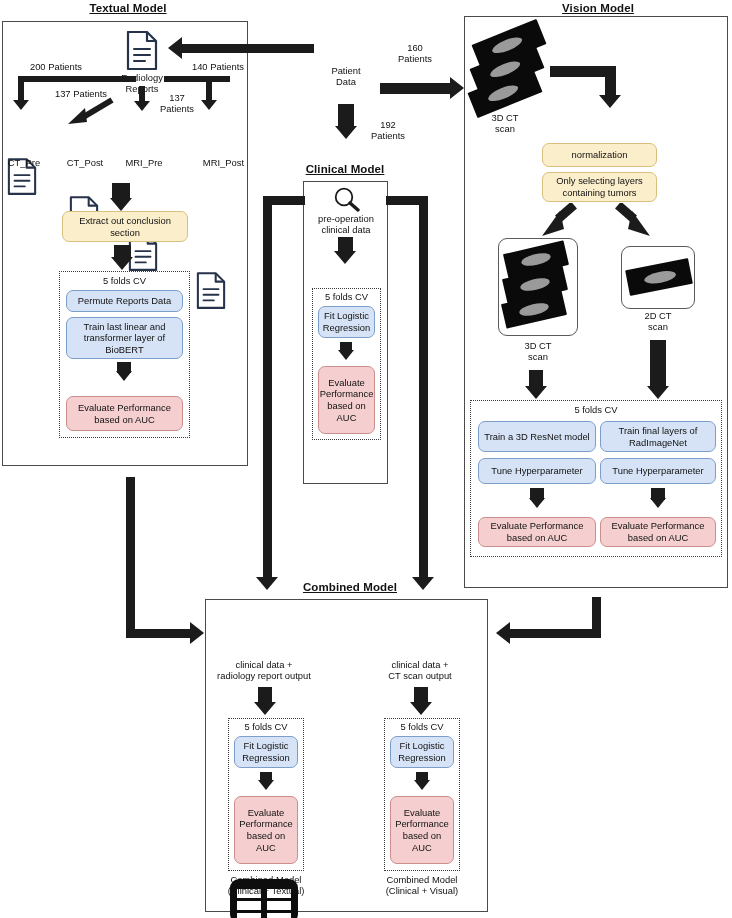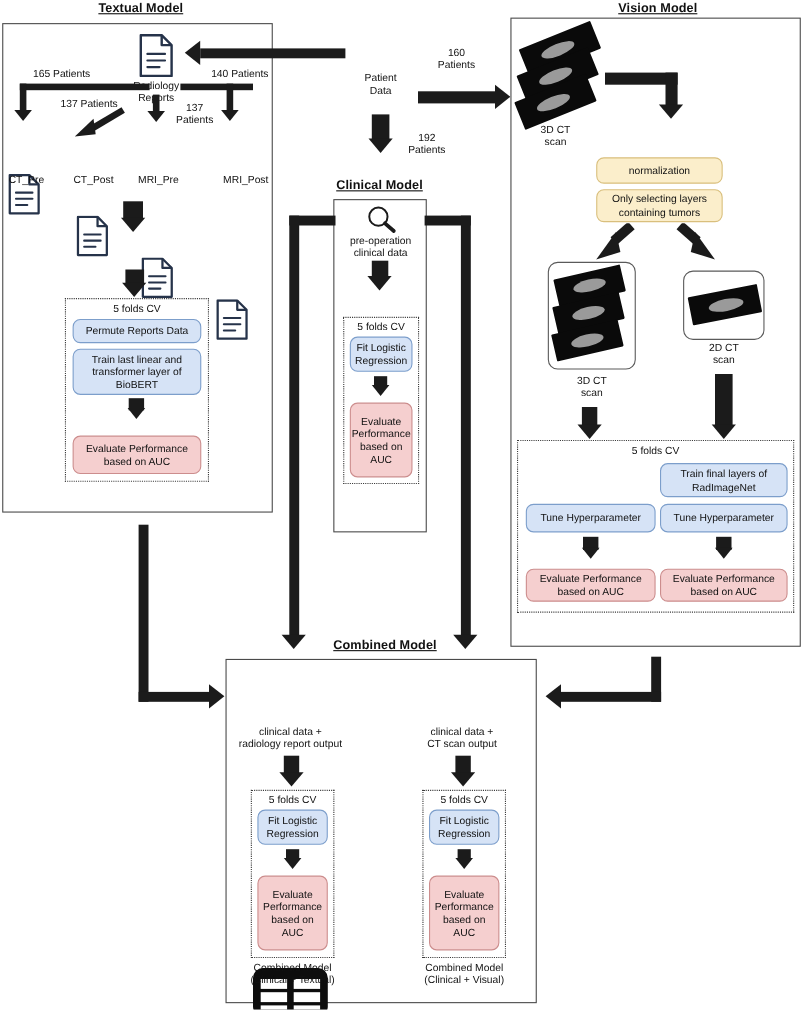--- a/index.html
+++ b/index.html
@@ -130,21 +130,21 @@
         <line x1="8" y1="30" x2="19" y2="30"></line>
       </g>
     </svg>
   </div>
   <div class="abs lbl" style="left:112px;top:72px;width:60px;">Radiology
 Reports</div>
 
   <div class="abs bar" style="left:182px;top:44px;width:132px;height:9px;"></div>
   <div class="abs tri tri-left" style="left:168px;top:37px;"></div>
 
-  <div class="abs lbl" style="left:6px;top:61px;width:100px;">165 Patients</div>
+  <div class="abs lbl" style="left:6px;top:61px;width:100px;">200 Patients</div>
   <div class="abs bar" style="left:18px;top:76px;width:118px;height:6px;"></div>
   <div class="abs bar" style="left:18px;top:76px;width:6px;height:26px;"></div>
   <div class="abs tri tri-down-sm" style="left:13px;top:100px;"></div>
 
   <div class="abs lbl" style="left:36px;top:88px;width:90px;">137 Patients</div>
   <svg class="abs" style="left:64px;top:97px;" width="50" height="28" viewBox="0 0 50 28">
     <path d="M48 3 L16 22" stroke="#1b1b1b" stroke-width="6" stroke-linecap="butt"></path>
     <path d="M4 27 L21 11 L23 25 Z" fill="#1b1b1b"></path>
   </svg>
 
@@ -206,20 +206,21 @@
           <line x1="8" y1="24" x2="24" y2="24"></line>
           <line x1="8" y1="30" x2="19" y2="30"></line>
       </g>
     </svg>
   </div>
   <div class="abs lbl" style="left:182px;top:157px;width:62px;text-align:right;">MRI_Post</div>
 
   <div class="abs bar" style="left:112px;top:183px;width:18px;height:17px;"></div>
   <div class="abs tri tri-down" style="left:110px;top:198px;"></div>
 
+  <div class="abs pbox yellow" style="left:62px;top:211px;width:126px;height:31px;">Extract out conclusion section</div>
 
   <div class="abs bar" style="left:114px;top:245px;width:17px;height:14px;"></div>
   <div class="abs tri tri-down" style="left:111px;top:257px;"></div>
 
   <div class="abs cvbox" style="left:59px;top:271px;width:131px;height:167px;"></div>
   <div class="abs cvlabel" style="left:59px;top:275px;width:131px;">5 folds CV</div>
   <div class="abs pbox blue" style="left:66px;top:290px;width:117px;height:22px;">Permute Reports Data</div>
   <div class="abs pbox blue" style="left:66px;top:317px;width:117px;height:42px;">Train last linear and transformer layer of BioBERT</div>
   <div class="abs bar" style="left:117px;top:362px;width:14px;height:11px;"></div>
   <div class="abs tri tri-down-sm" style="left:116px;top:371px;"></div>
@@ -334,20 +335,21 @@
 scan</div>
 
   <div class="abs bar" style="left:529px;top:370px;width:14px;height:19px;"></div>
   <div class="abs tri tri-down" style="left:525px;top:386px;"></div>
   <div class="abs bar" style="left:650px;top:340px;width:16px;height:49px;"></div>
   <div class="abs tri tri-down" style="left:647px;top:386px;"></div>
 
   <div class="abs cvbox" style="left:470px;top:400px;width:252px;height:157px;"></div>
   <div class="abs cvlabel" style="left:470px;top:404px;width:252px;">5 folds CV</div>
 
+  <div class="abs pbox blue" style="left:478px;top:421px;width:118px;height:31px;">Train a 3D ResNet model</div>
   <div class="abs pbox blue" style="left:478px;top:458px;width:118px;height:26px;">Tune Hyperparameter</div>
   <div class="abs bar" style="left:530px;top:488px;width:14px;height:12px;"></div>
   <div class="abs tri tri-down-sm" style="left:529px;top:498px;"></div>
   <div class="abs pbox pink" style="left:478px;top:517px;width:118px;height:30px;">Evaluate Performance based on AUC</div>
 
   <div class="abs pbox blue" style="left:600px;top:421px;width:116px;height:31px;">Train final layers of RadImageNet</div>
   <div class="abs pbox blue" style="left:600px;top:458px;width:116px;height:26px;">Tune Hyperparameter</div>
   <div class="abs bar" style="left:651px;top:488px;width:14px;height:12px;"></div>
   <div class="abs tri tri-down-sm" style="left:650px;top:498px;"></div>
   <div class="abs pbox pink" style="left:600px;top:517px;width:116px;height:30px;">Evaluate Performance based on AUC</div>

